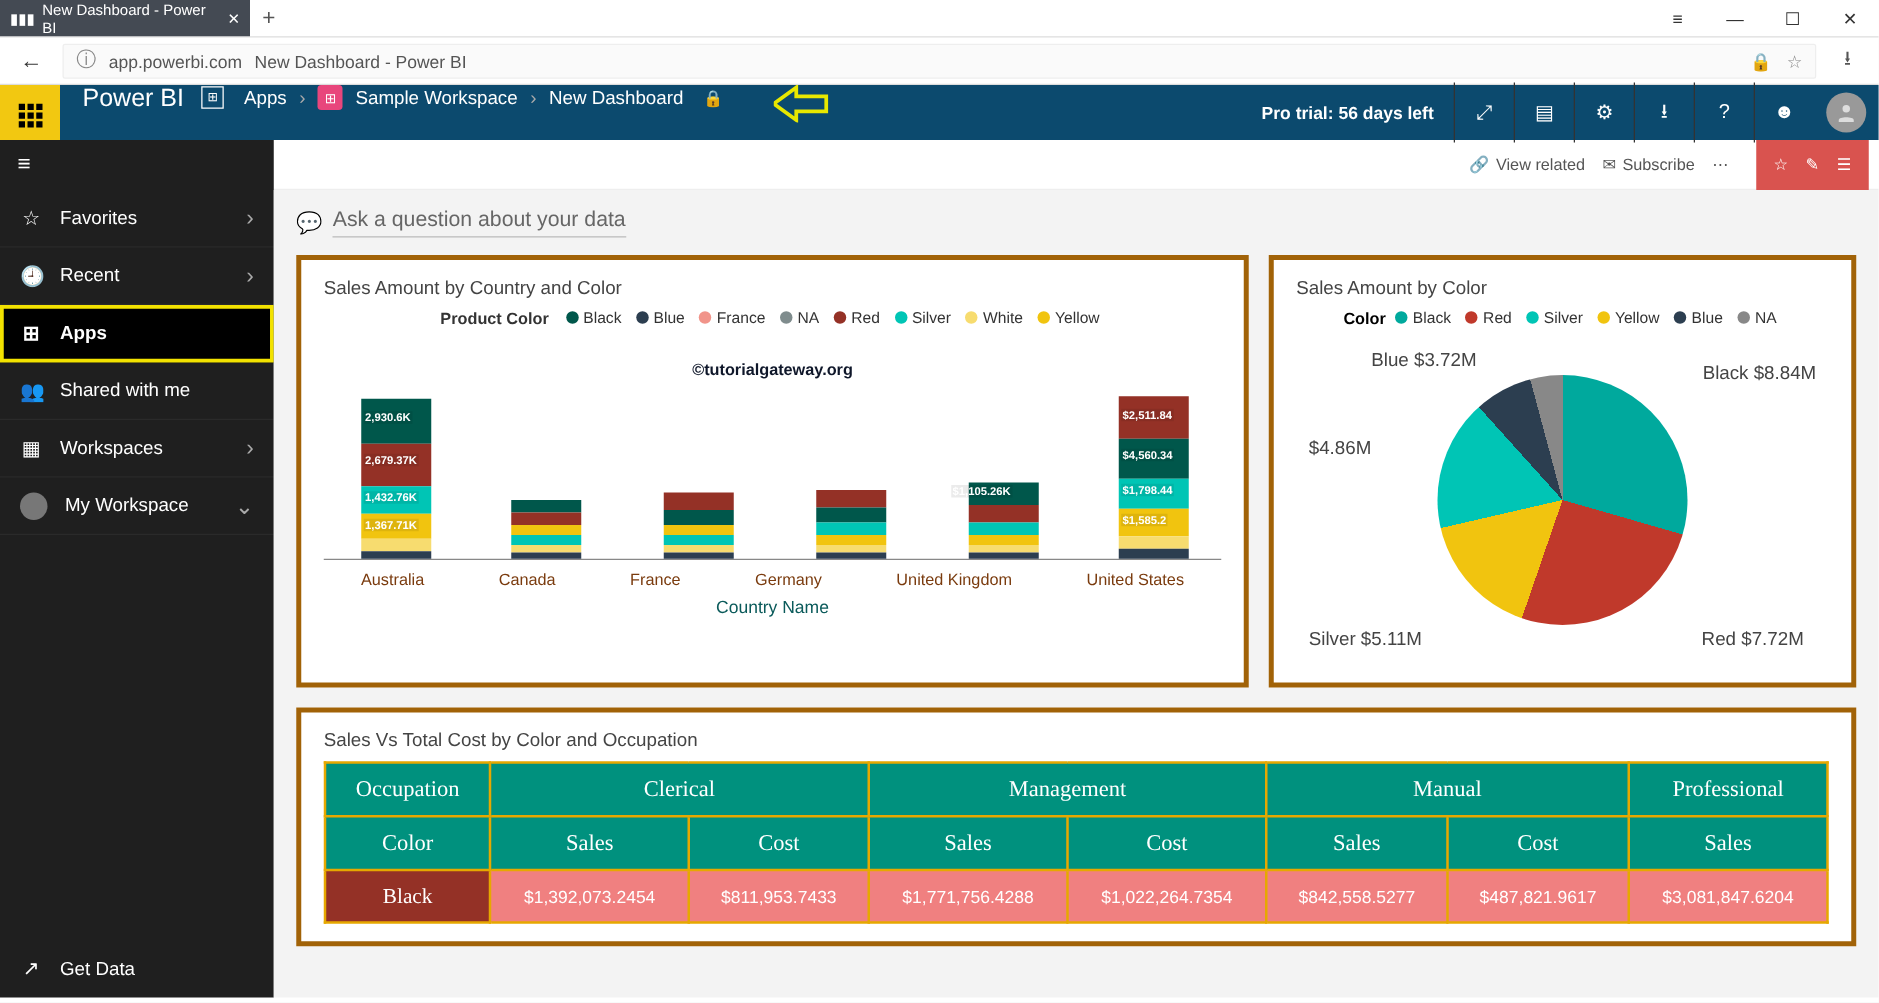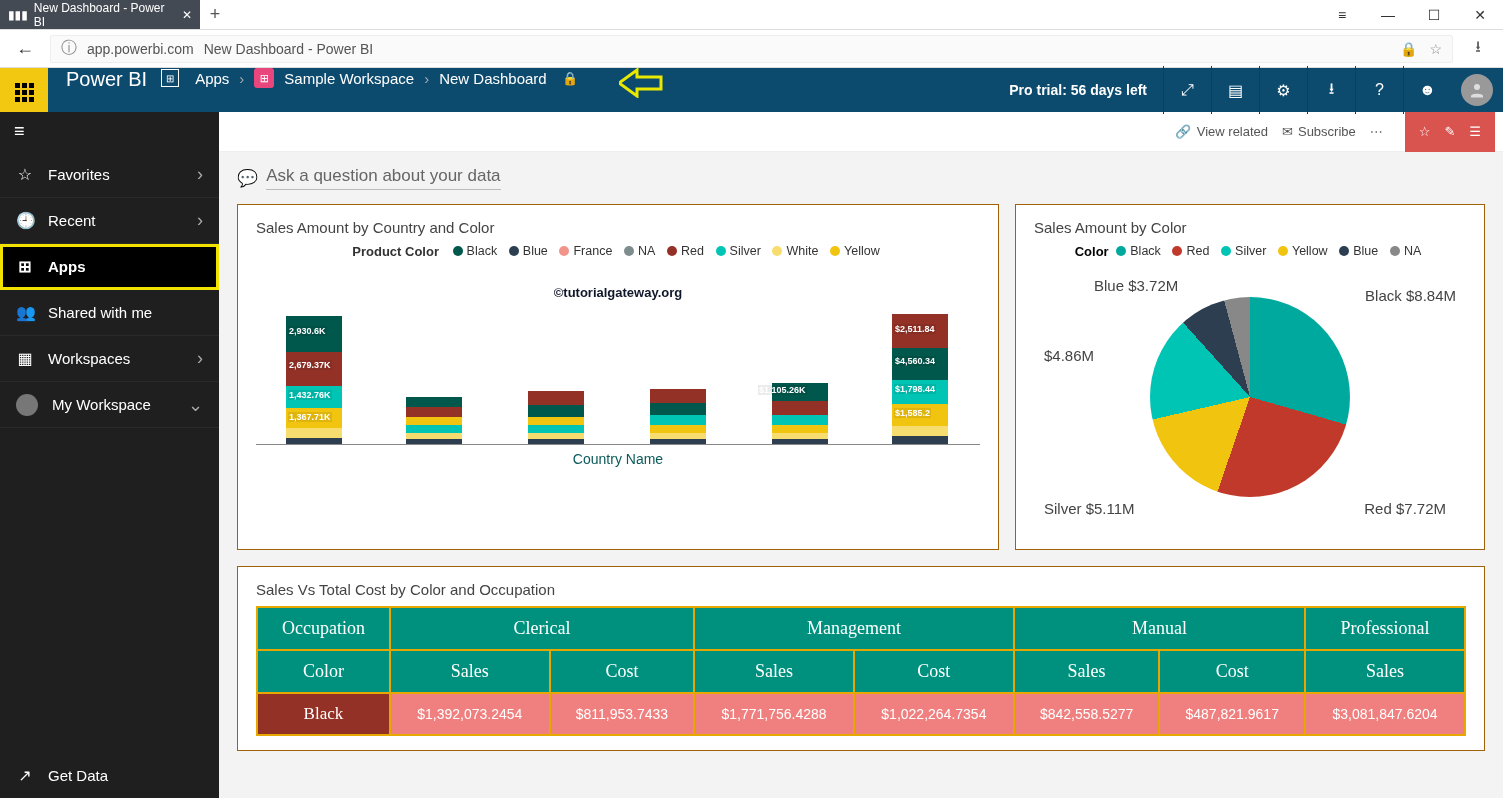--- a/index.html
+++ b/index.html
@@ -48,21 +48,21 @@
   .navitem { height:46px; display:flex; align-items:center; padding:0 16px; gap:14px; font-size:15px; border-bottom:1px solid rgba(255,255,255,0.05);}
   .navitem .chev { margin-left:auto; font-size:18px; color:#aaa;}
   .navitem.active { background:#000; outline:3px solid #f2e200; outline-offset:-3px; font-weight:600;}
   .navicon { width:18px; text-align:center; font-size:16px;}
   .wsavatar { width:22px; height:22px; background:#777; border-radius:50%; }
   .getdata { margin-top:auto; height:46px; display:flex; align-items:center; padding:0 16px; gap:14px; font-size:15px;}
   .content { flex:1; background:#f3f3f3; padding:14px 18px; overflow:hidden; }
   .qna { display:flex; align-items:center; gap:8px; margin-bottom:14px; color:#666; font-size:17px; }
   .qna-underline { border-bottom:1px solid #bbb; padding-bottom:3px; }
   .tilerow { display:flex; gap:16px; margin-bottom:16px; }
-  .tile { background:#fff; border:1px solid #a16207; padding:14px 18px; }
+  .tile { background:#fff; border:4px solid #a16207; padding:14px 18px; }
   .tile1 { flex: 0 0 762px; height:346px; position:relative;}
   .tile2 { flex:1; height:346px; position:relative;}
   .tile3 { width:100%; }
   .tiletitle { font-size:15px; color:#444; margin-bottom:8px; font-weight:400;}
   
   .legend { text-align:center; font-size:13px; margin-bottom:6px;}
   .legend b { color:#333; font-weight:600; margin-right:6px;}
   .lg { display:inline-flex; align-items:center; gap:4px; margin:0 4px; font-size:12.5px; color:#333;}
   .lg .dot { width:10px; height:10px; border-radius:50%; display:inline-block;}
   .watermark { color:#0f172a; font-weight:bold; font-size:13px; position:absolute; top:80px; left:50%; transform:translateX(-50%);}
@@ -327,20 +327,28 @@
             <div class="ribbon-seg" style="height:32px;background:#00574b;"></div>
             <div class="ribbon-seg" style="height:24px;background:#00c5b5;"></div>
             <div class="ribbon-seg" style="height:22px;background:#f1c40f;"></div>
             <div class="ribbon-seg" style="height:10px;background:#f7dc6f;"></div>
             <div class="ribbon-seg" style="height:8px;background:#2c3e50;"></div>
             <span class="ribbon-label" style="top:10px;">$2,511.84</span>
             <span class="ribbon-label" style="top:42px;">$4,560.34</span>
             <span class="ribbon-label" style="top:70px;">$1,798.44</span>
             <span class="ribbon-label" style="top:94px;">$1,585.2</span>
           </div>
+        </div>
+        <div class="xlabels">
+          <span>Australia</span>
+          <span>Canada</span>
+          <span>France</span>
+          <span>Germany</span>
+          <span>United Kingdom</span>
+          <span>United States</span>
         </div>
         <div class="xtitle">Country Name</div>
       </div>
 
       <div class="tile tile2">
         <div class="tiletitle">Sales Amount by Color</div>
         <div class="pielegend">
           <b>Color</b>
           <span class="lg">
               <span class="dot" style="background:#00a99d"></span>

